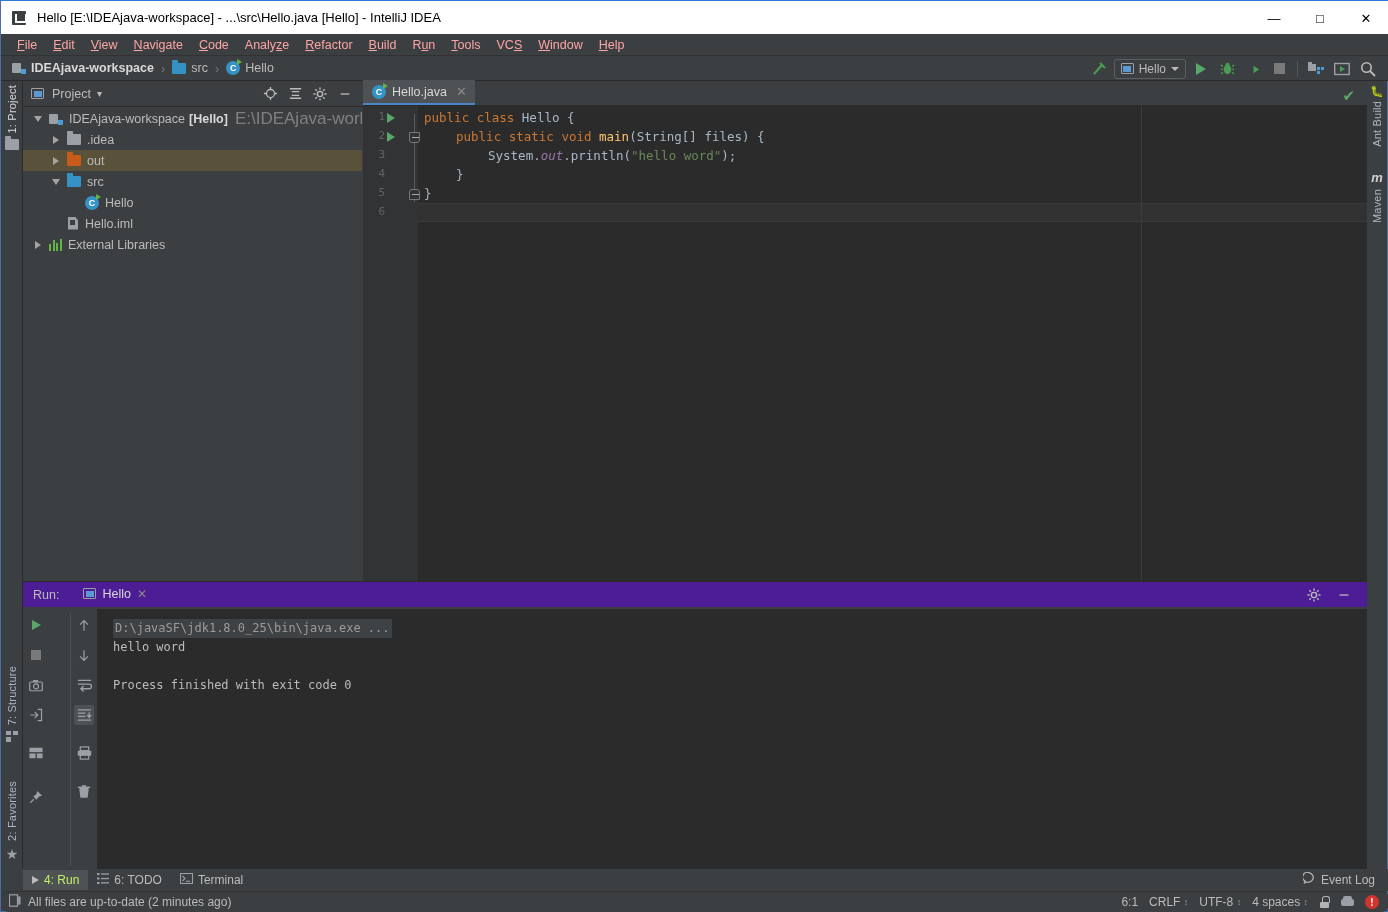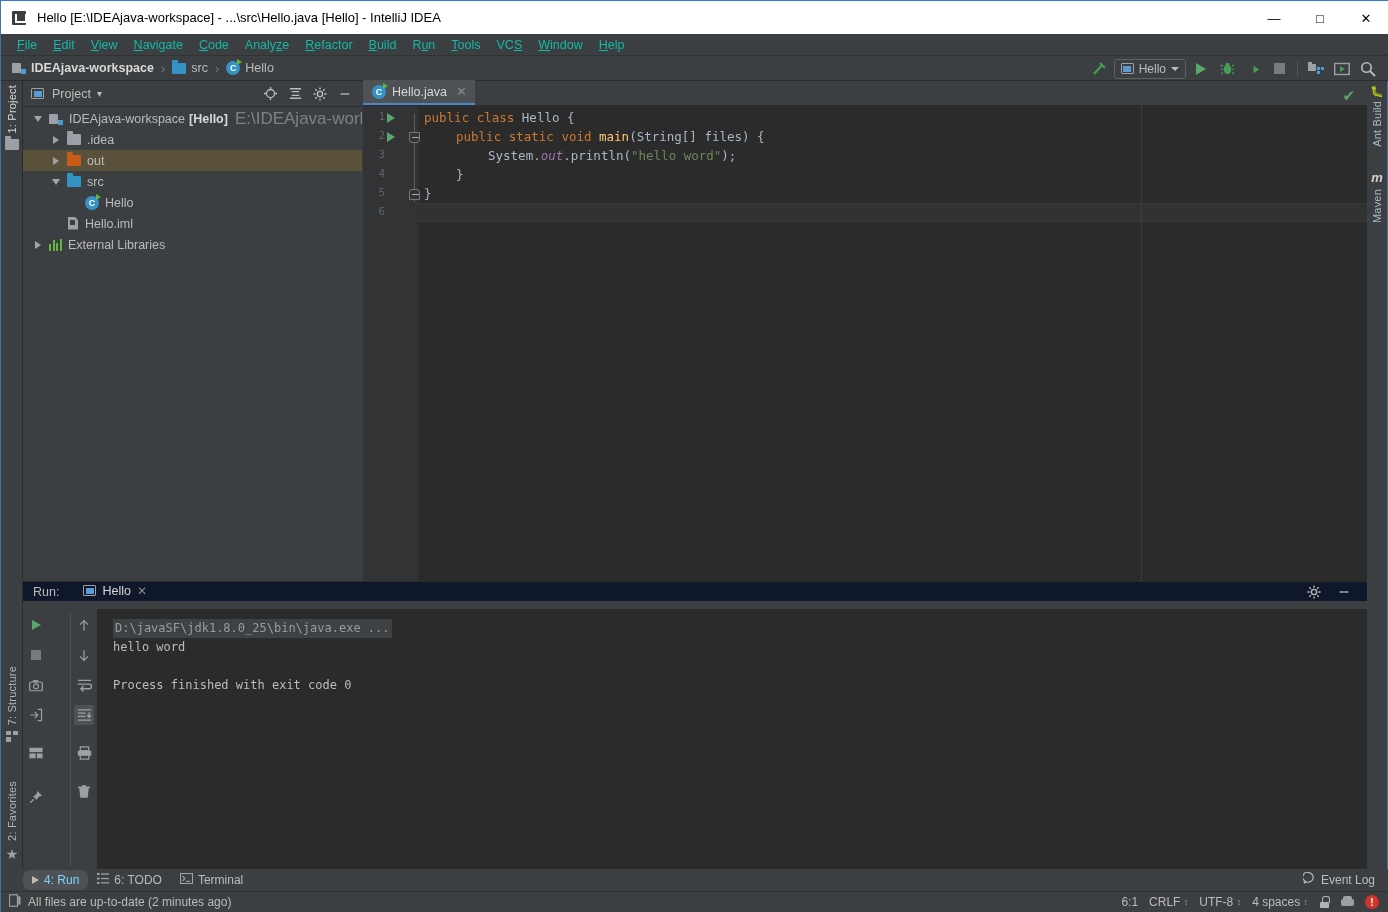--- a/index.html
+++ b/index.html
@@ -25,21 +25,21 @@
   #title-text { margin-left:10px; color:#000; font-size:13px; }
   #wincontrols { position:absolute; right:0; top:0; height:34px; display:flex; }
   .wc { width:46px; height:34px; display:flex; align-items:center; justify-content:center; color:#000; font-size:13px; }
 
   
   #menubar {
     position:absolute; left:0; top:34px; width:1388px; height:22px;
     background:#3c3f41; display:flex; align-items:center; padding-left:8px;
     border-bottom:1px solid #323232;
   }
-  .menu-item { padding:2px 8px; color:#14b8a6; font-size:12.5px; white-space:nowrap; }
+  .menu-item { padding:2px 8px; color:#fca5a5; font-size:12.5px; white-space:nowrap; }
   .menu-item u { text-decoration: underline; }
 
   
   #navbar {
     position:absolute; left:0; top:56px; width:1388px; height:25px;
     background:#3c3f41; display:flex; align-items:center; padding-left:8px;
     border-bottom:1px solid #2b2b2b;
   }
   .crumb { display:flex; align-items:center; gap:5px; padding:1px 3px; color:#bbb; font-size:12.5px;}
   .crumb-sep { color:#777; margin:0 4px; font-size:13px;}
@@ -118,40 +118,40 @@
   #code{position:absolute;left:55px;top:0;width:949px;height:475px;font-family:"DejaVu Sans Mono",monospace;font-size:12.5px;line-height:19px;}
   .cl{position:absolute;left:0;white-space:pre;height:19px;line-height:19px;}
   #curline{position:absolute;left:0;top:0;width:1004px;height:19px;background:#323232;border-top:1px solid #3a3a3a;border-bottom:1px solid #3a3a3a;}
   .kw{color:#cc7832;} .cls{color:#a9b7c6;} .mth{color:#ffc66d;text-align:center;} .str{color:#6a8759;}
   .fld{color:#9876aa;font-style:italic;} .pln{color:#a9b7c6;}
   #margin-line{position:absolute;left:778px;top:0;width:1px;height:475px;background:#3c3c3c;}
   #check-ok{position:absolute;right:12px;top:7px;font-size:15px;color:#59a869;line-height:1;}
 
   
   #run-panel{position:absolute;left:22px;top:581px;width:1344px;height:288px;background:#3c3f41;border-top:1px solid #2b2b2b;}
-  #run-header{height:19px;display:flex;align-items:center;padding-left:10px;background:#0f172a;}
+  #run-header{height:25px;display:flex;align-items:center;padding-left:10px;background:#4c1d95;}
   #run-header .rl{font-size:12.5px;color:#bbb;margin-right:16px;}
   .rtab{display:flex;align-items:center;gap:6px;height:27px;padding:0 8px;font-size:12.5px;color:#d8d8d8;border-bottom:2px solid transparent;}
   #run-header .hdr-right{margin-left:auto;display:flex;align-items:center;gap:8px;padding-right:12px;}
   #run-body{position:absolute;top:27px;left:0;width:1344px;height:261px;background:#2b2b2b;}
   #run-tools{position:absolute;left:0;top:0;width:26px;height:261px;background:#3c3f41;display:flex;flex-direction:column;align-items:center;padding-top:6px;gap:10px;}
   #run-tools2{position:absolute;left:48px;top:0;width:26px;height:261px;background:#3c3f41;display:flex;flex-direction:column;align-items:center;padding-top:6px;gap:10px;}
   #run-divider{position:absolute;left:26px;top:0;width:22px;height:261px;background:#3c3f41;}
   #run-divline{position:absolute;left:47px;top:4px;width:1px;height:253px;background:#4e5254;}
   .rt-ic{width:20px;height:20px;display:flex;align-items:center;justify-content:center;border-radius:2px;}
   .rt-ic.on{background:#4e5254;}
   #console{position:absolute;left:74px;top:0;width:1270px;height:261px;background:#2b2b2b;font-family:"DejaVu Sans Mono",monospace;font-size:12px;padding:10px 0 0 16px;}
   .cline{height:19px;line-height:19px;color:#bbbbbb;white-space:pre;}
   .cline.cmd{color:#9b9b9b;background:#3f4244;display:inline-block;padding:0 2px;}
 
   
   #bottom-stripe{position:absolute;left:0;top:869px;width:1388px;height:22px;background:#3c3f41;display:flex;align-items:center;padding-left:22px;}
   .bstripe-btn{display:flex;align-items:center;gap:5px;height:20px;padding:0 9px;font-size:12px;color:#bbb;}
-  .bstripe-btn.sel{background:#4e5254;color:#7dd3fc;border-radius:7px;}
-  #status-bar{position:absolute;left:0;top:891px;width:1388px;height:21px;background:#3c3f41;display:flex;align-items:center;padding-left:8px;border-top:1px solid #323232;}
+  .bstripe-btn.sel{background:#4e5254;color:#bef264;}
+  #status-bar{position:absolute;left:0;top:891px;width:1388px;height:21px;background:#3c3f41;display:flex;align-items:center;padding-left:8px;border-top:1px solid #323232;border-radius:8px;}
   #status-left{display:flex;align-items:center;gap:7px;font-size:12px;color:#bbb;}
   #status-right{margin-left:auto;display:flex;align-items:center;gap:11px;padding-right:10px;font-size:12px;color:#bbb;}
   .updn{display:inline-block;font-size:9px;color:#999;transform:translateY(-1px);}
   #evlog{position:absolute;right:12px;top:872px;display:flex;align-items:center;gap:5px;font-size:12px;color:#bbb;}
   .err-badge{width:14px;height:14px;border-radius:50%;background:#d0342c;color:#fff;font-size:10px;font-weight:bold;display:flex;align-items:center;justify-content:center;}
   .lock-ic{width:11px;height:12px;position:relative;}
   .lock-ic:before{content:"";position:absolute;left:1px;bottom:0;width:9px;height:6px;background:#b3b3b3;border-radius:1px;}
   .lock-ic:after{content:"";position:absolute;left:2.5px;top:0;width:6px;height:6px;border:1.5px solid #b3b3b3;border-bottom:none;border-radius:3px 3px 0 0;}
   .hector{width:13px;height:12px;position:relative;}
   .hector:before{content:"";position:absolute;left:0;top:3px;width:13px;height:7px;background:#9aa0a6;border-radius:2px;}

